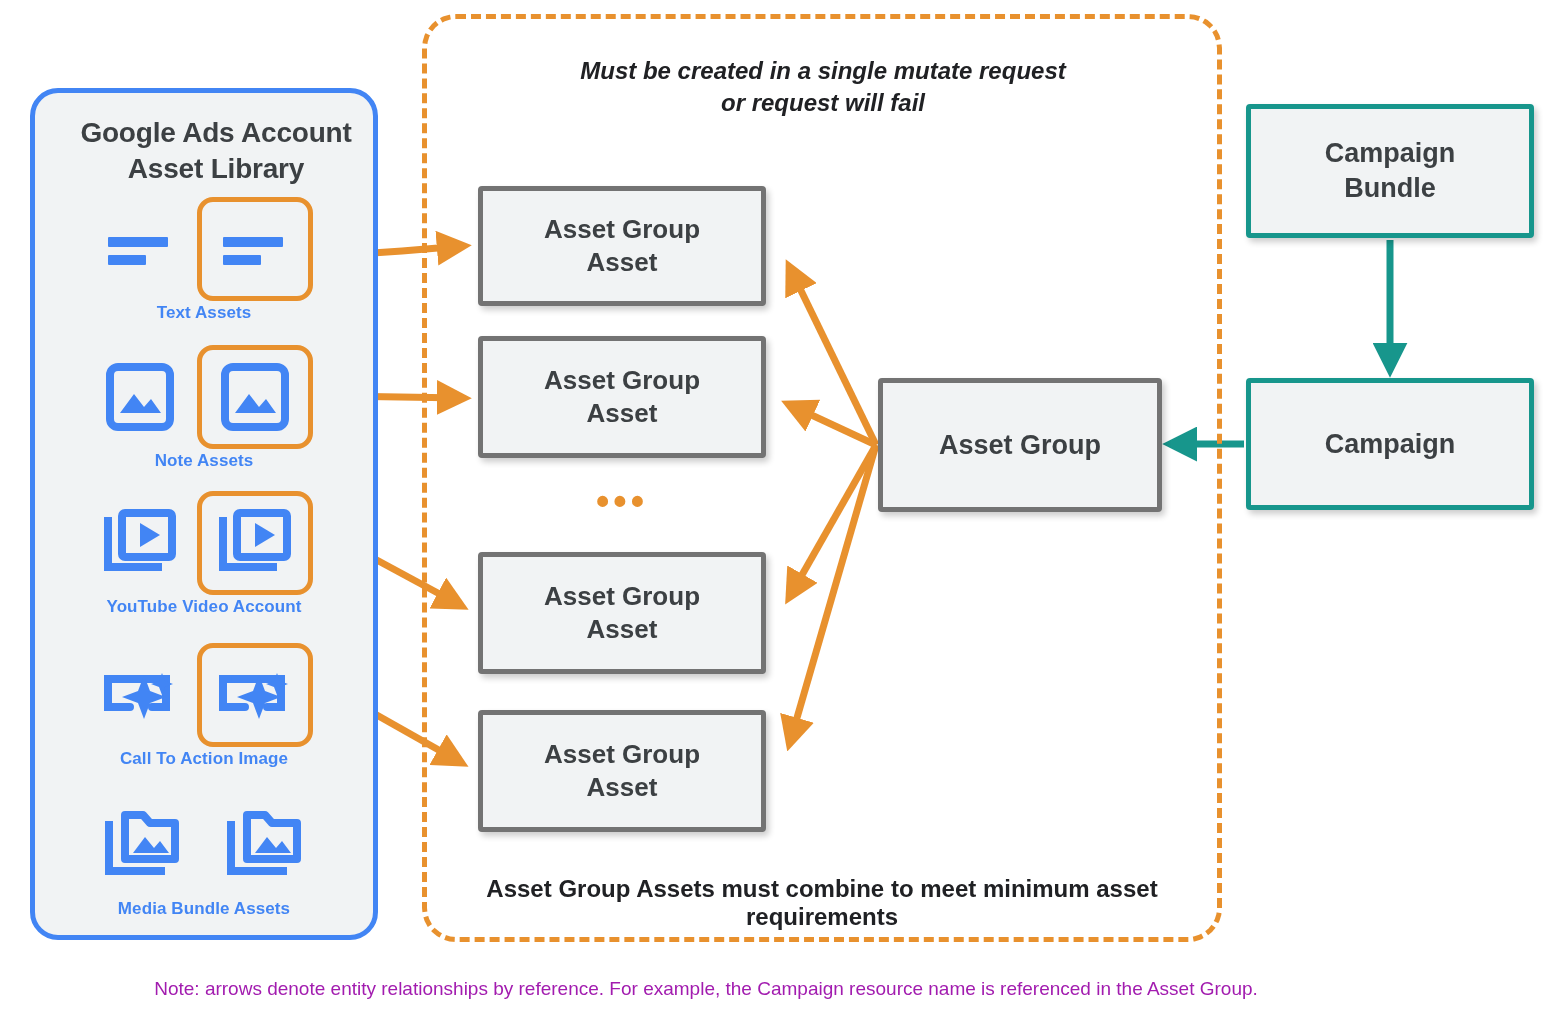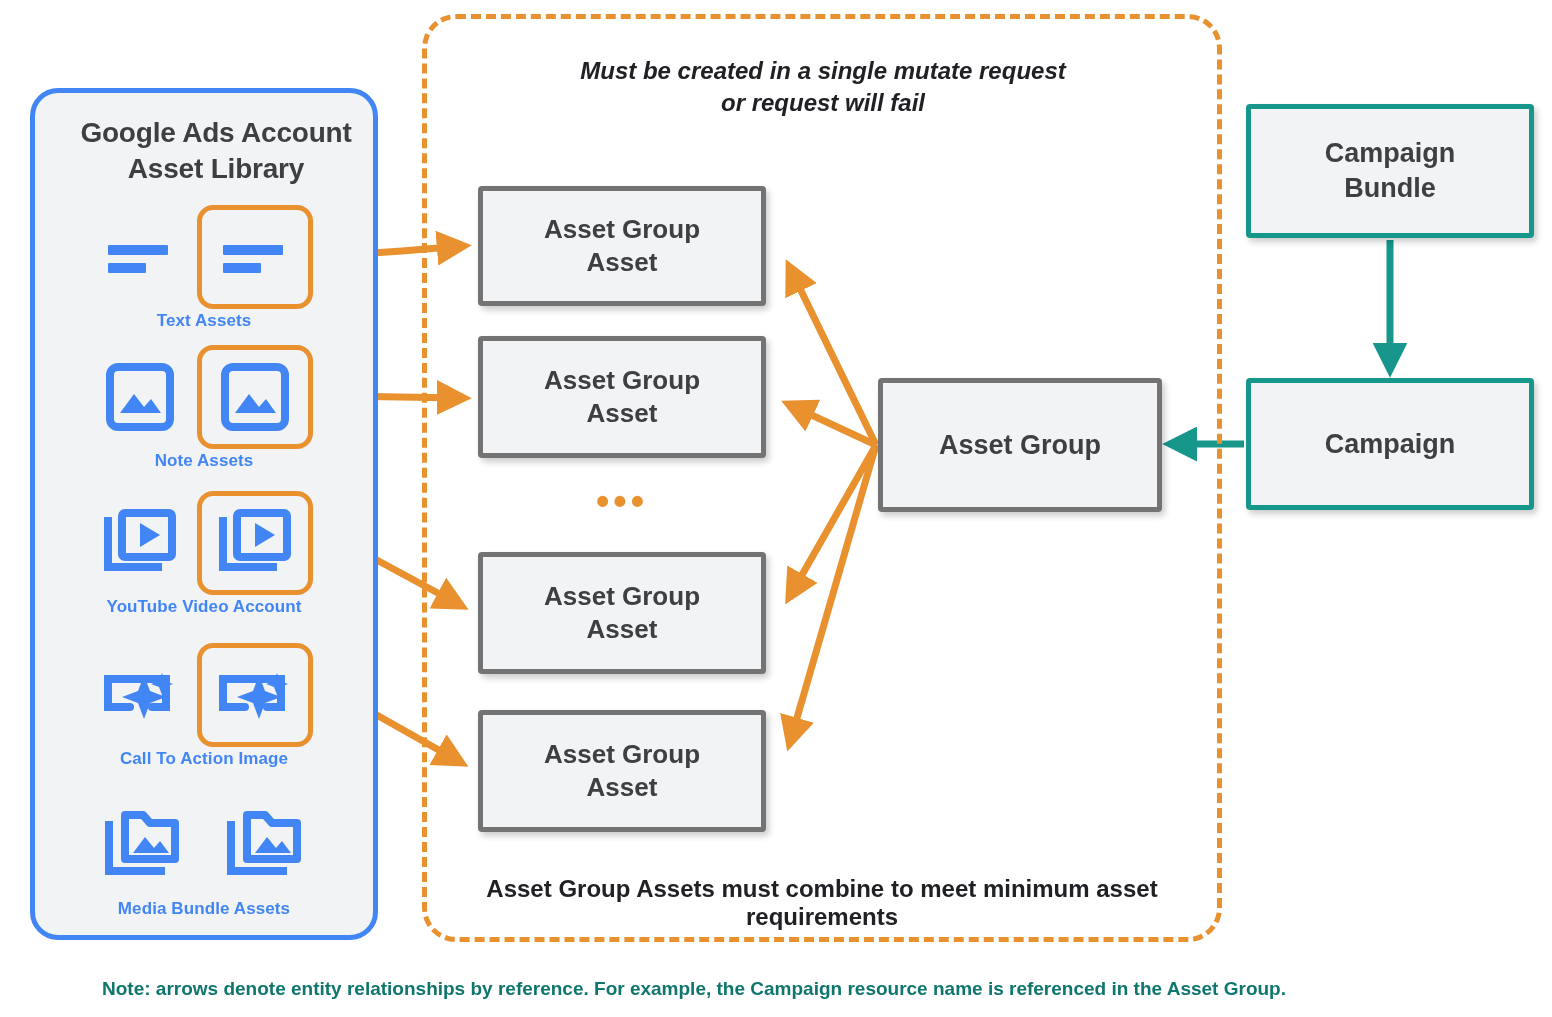--- a/index.html
+++ b/index.html
@@ -159,27 +159,27 @@
     font-weight: bold;
     color: #e8912e;
     letter-spacing: 4px;
     line-height: 1;
     z-index: 4;
   }
 
   
   .bottom-note {
     position: absolute;
-    left: 4px;
+    left: 16px;
     top: 978px;
     width: 1380px;
     text-align: center;
     font-size: 19px;
-    font-weight: bold;
-    color: #0f766e;
+    font-weight: normal;
+    color: #a21caf;
   }
 </style>
 </head>
 <body>
 
 <div id="root">
 
   <svg id="edges" viewBox="0 0 1552 1017">
     <defs>
       <marker id="arrow-orange" markerWidth="5" markerHeight="5" refX="3.6" refY="2.5" orient="auto" markerUnits="strokeWidth">
@@ -213,21 +213,21 @@
   </div>
 
   <div class="mutate-footnote">Asset Group Assets must combine to meet minimum asset requirements</div>
 
   <div class="library-panel">
     <div class="library-title">
       <div>Google Ads Account</div>
       <div>Asset Library</div>
     </div>
 
-    <div class="asset-row" style="top:112px">
+    <div class="asset-row" style="top:104px">
       <div class="asset-icons">
         <div class="icon-slot">
           <svg width="72" height="52" viewBox="0 0 72 52">
             <rect x="4" y="14" width="60" height="10" rx="1" fill="#4285f4"></rect>
             <rect x="4" y="32" width="38" height="10" rx="1" fill="#4285f4"></rect>
           </svg>
         </div>
         <div class="icon-slot highlighted">
           <svg width="72" height="52" viewBox="0 0 72 52">
             <rect x="4" y="14" width="60" height="10" rx="1" fill="#4285f4"></rect>

